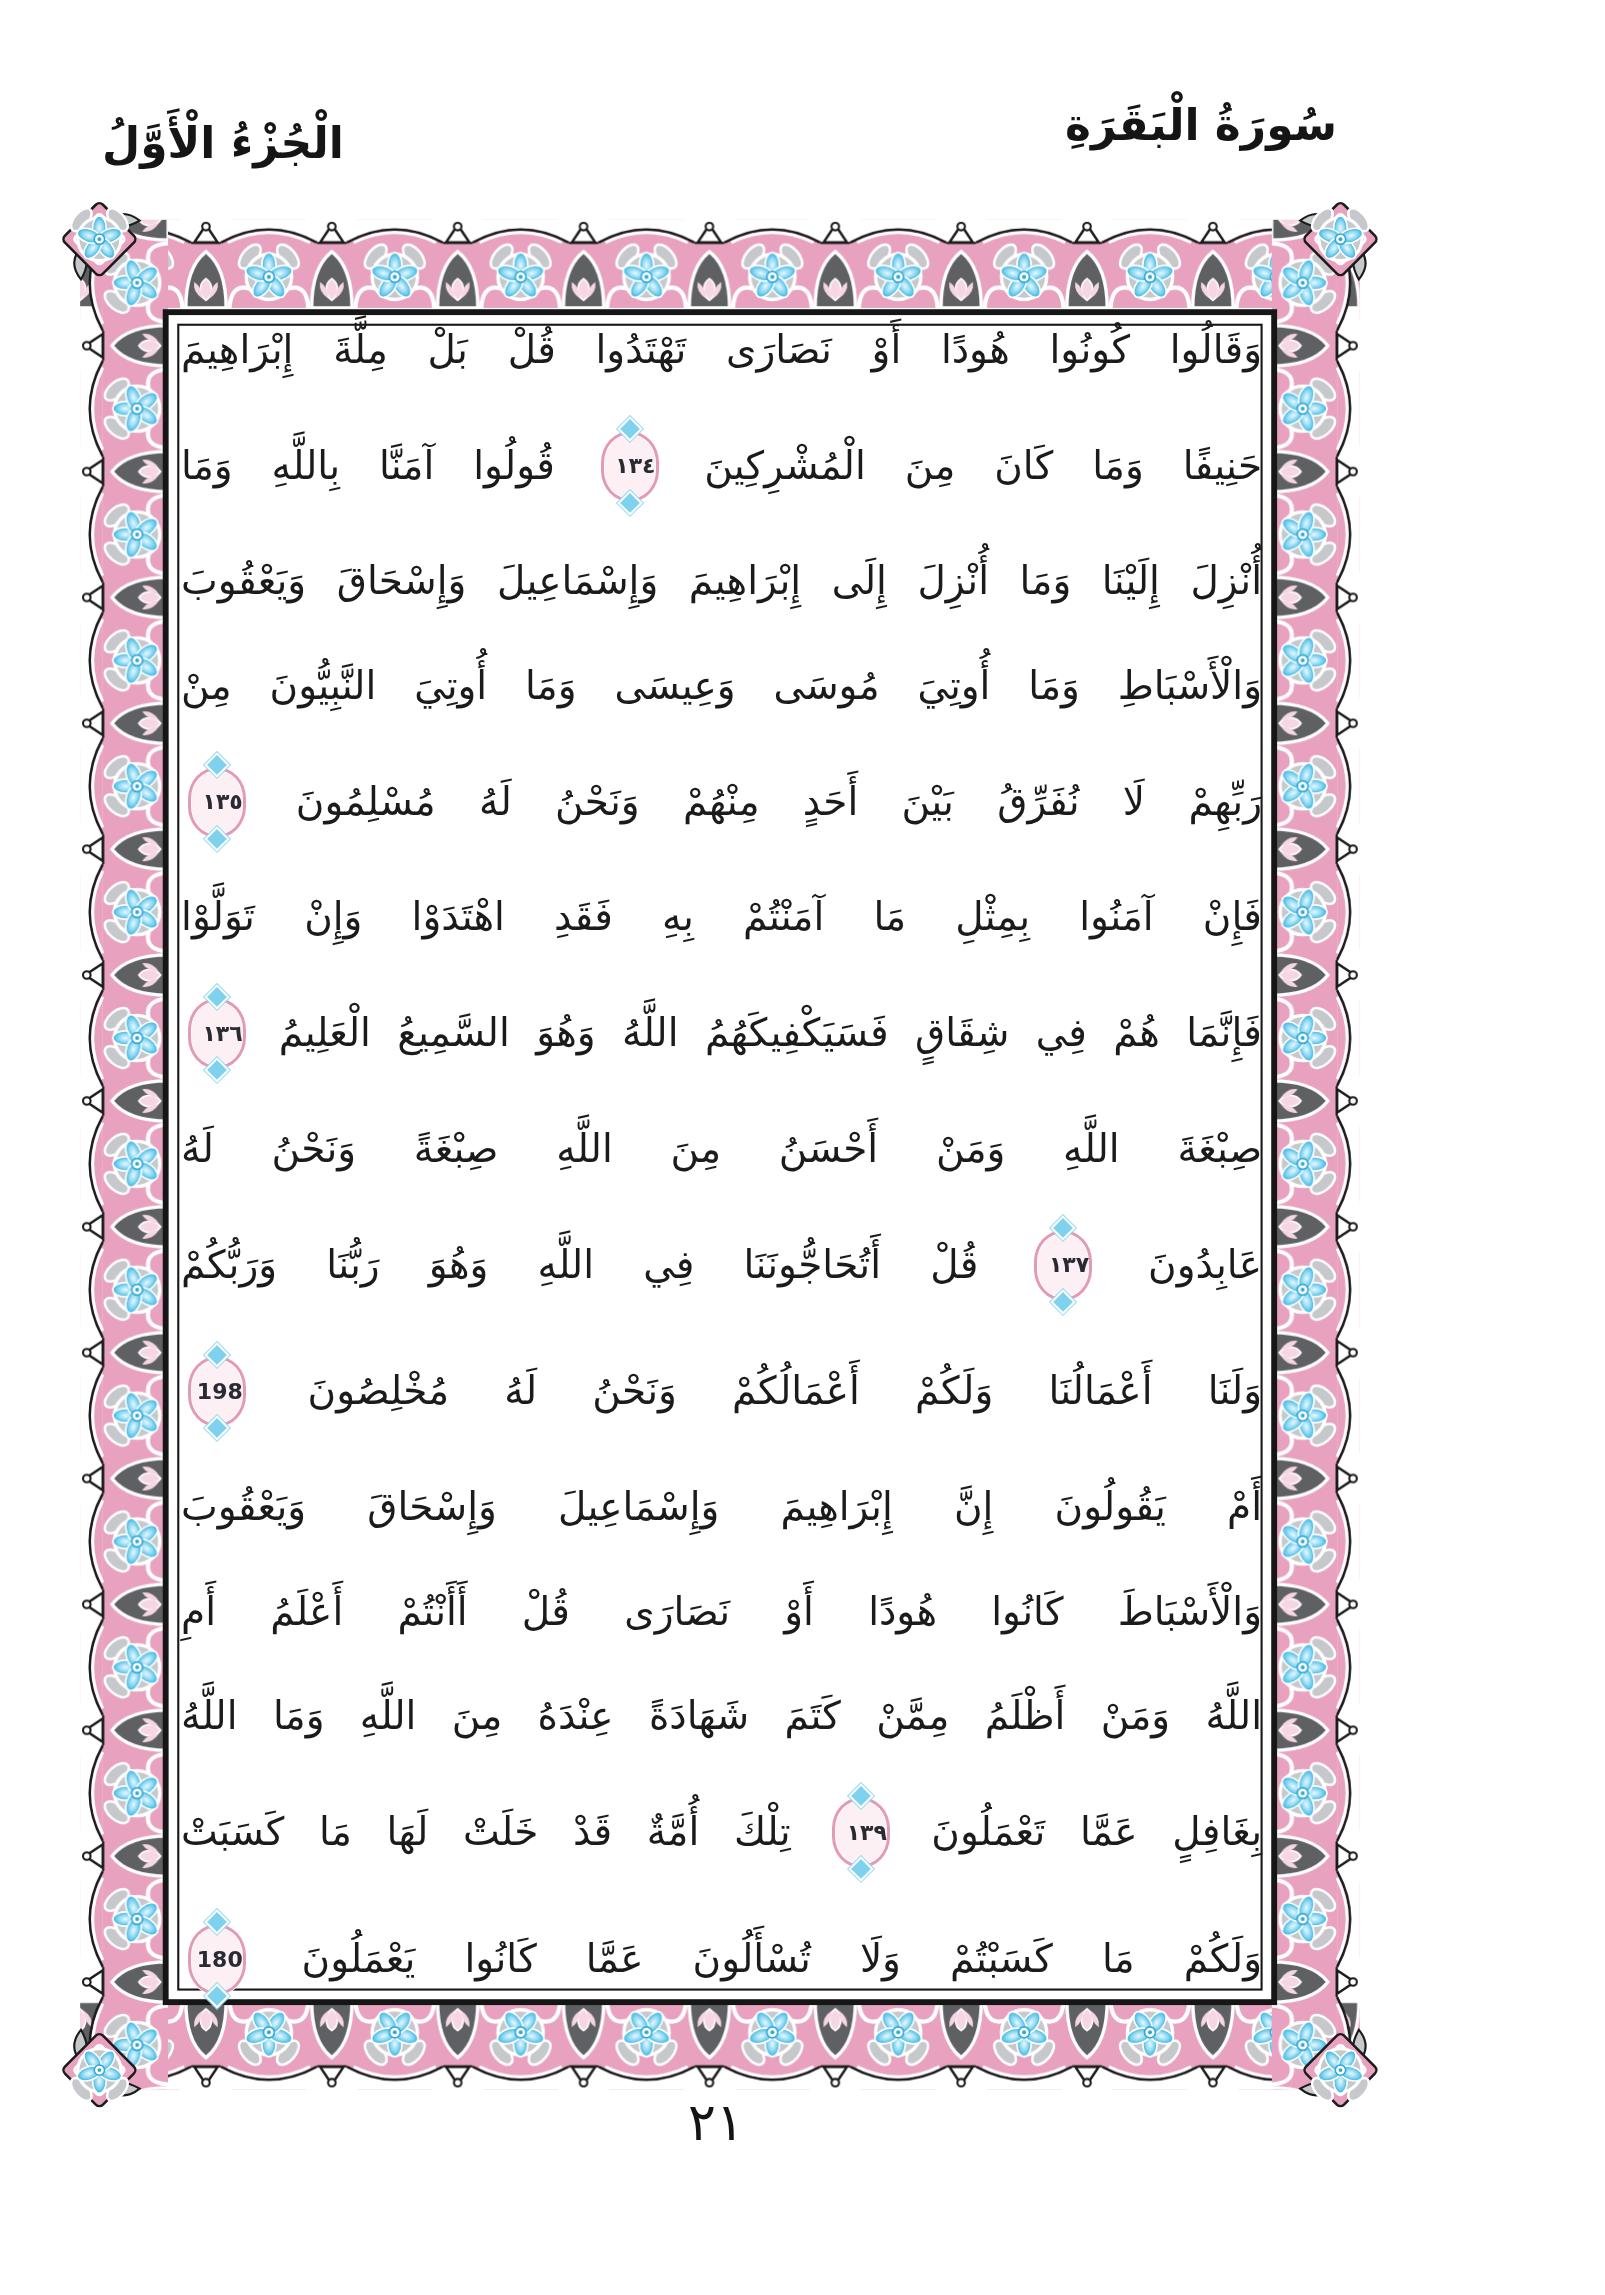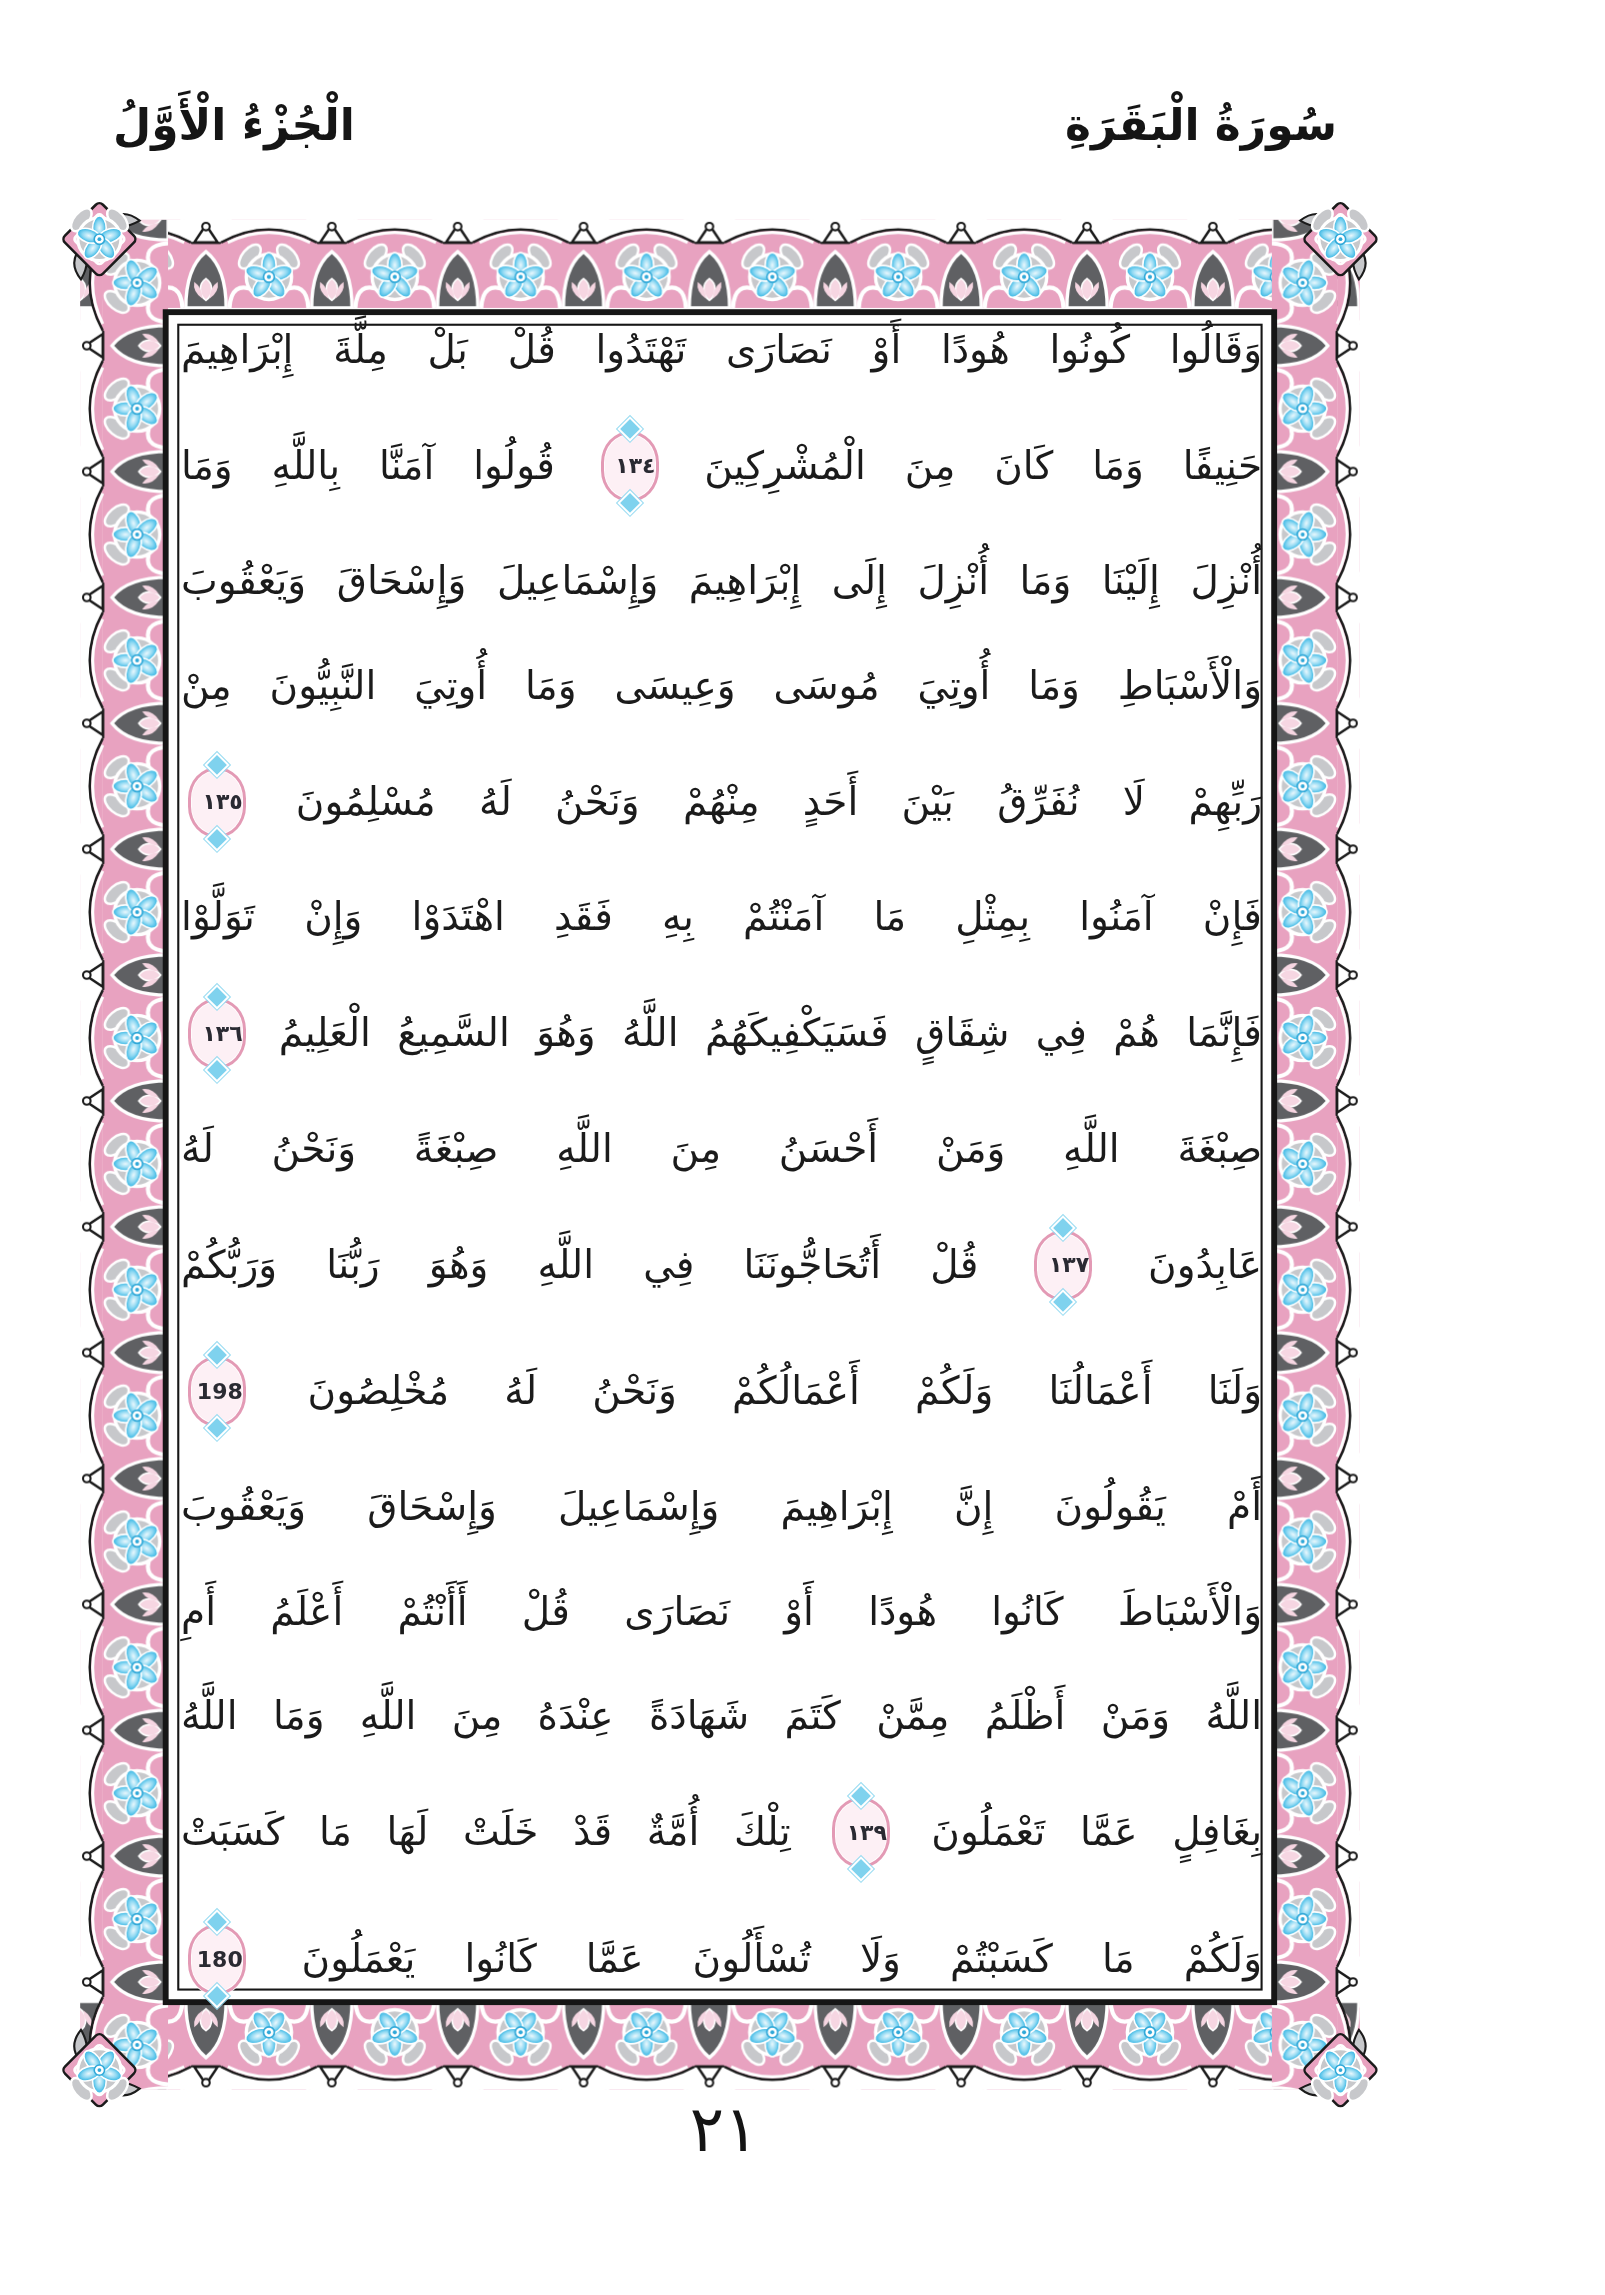--- a/index.html
+++ b/index.html
@@ -5,42 +5,42 @@
   :root{
     --border_pink:#E8A2C0; --border_light_pink:#F6D6E2; --border_dark_gray:#5F6063;
     --border_light_gray:#C7C8CB; --flower_blue:#2FB3E2; --ink:#1b1b1b;
     --marker_fill:#FDF0F5; --marker_border:#E39AB5; --marker_accent_blue:#7FD2EE;
   }
   html,body{margin:0;padding:0;background:#ffffff;}
   .canvas{position:relative;width:1606px;height:2295px;background:#fff;overflow:hidden;
           font-family:"DejaVu Sans",sans-serif;color:var(--ink);}
   .hdr{position:absolute;top:99px;font-size:44px;font-weight:bold;color:#151515;
        white-space:nowrap;direction:rtl;}
-  .hdr-juz{left:113px;}
+  .hdr-juz{left:102px;margin-top:18px;}
   .hdr-surah{right:269px;text-align:right;}
   .border-svg{position:absolute;left:0;top:0;}
   .lines{position:absolute;left:181px;top:326px;width:1081px;height:1669px;
          display:flex;flex-direction:column;justify-content:space-between;direction:rtl;}
   .qline{display:flex;justify-content:space-between;align-items:center;
          font-size:39px;line-height:1.25;color:var(--ink);}
   .qword{white-space:nowrap;}
   .verse-marker{position:relative;display:inline-flex;align-items:center;justify-content:flex-start;
          width:52px;height:65px;background:var(--marker_fill);
          border:3.4px solid var(--marker_border);border-radius:52% 52% 52% 52% / 46% 46% 46% 46%;
          margin:0 6.7px;flex:0 0 auto;
          box-shadow:0 0 0 0.8px #fff, inset 0 0 0 0.8px #fff;}
   .verse-marker::before,.verse-marker::after{content:"";position:absolute;left:50%;
          width:14.3px;height:14.3px;background:var(--marker_accent_blue);
          border:2.1px solid #fff;outline:1.7px solid #9bdcf2;
          transform:translateX(-50%) rotate(45deg);}
   .verse-marker::before{top:-13.4px;}
   .verse-marker::after{bottom:-13.4px;}
   .verse-num{font-size:22px;font-weight:bold;color:#2a2a32;direction:rtl;}
-  .pagenum{position:absolute;left:84px;top:2092px;width:1280px;text-align:center;
-         font-size:64px;color:#141414;direction:rtl;}
+  .pagenum{position:absolute;left:76px;top:2092px;width:1280px;text-align:center;
+         font-size:52px;color:#141414;direction:rtl;}
 </style>
 </head>
 <body>
 
 <div class="canvas">
 
   <div class="hdr hdr-juz">الْجُزْءُ الْأَوَّلُ</div>
   <div class="hdr hdr-surah">سُورَةُ الْبَقَرَةِ</div>
 
   <svg class="border-svg" width="1606" height="2295" viewBox="0 0 1913 2735" aria-hidden="true">

